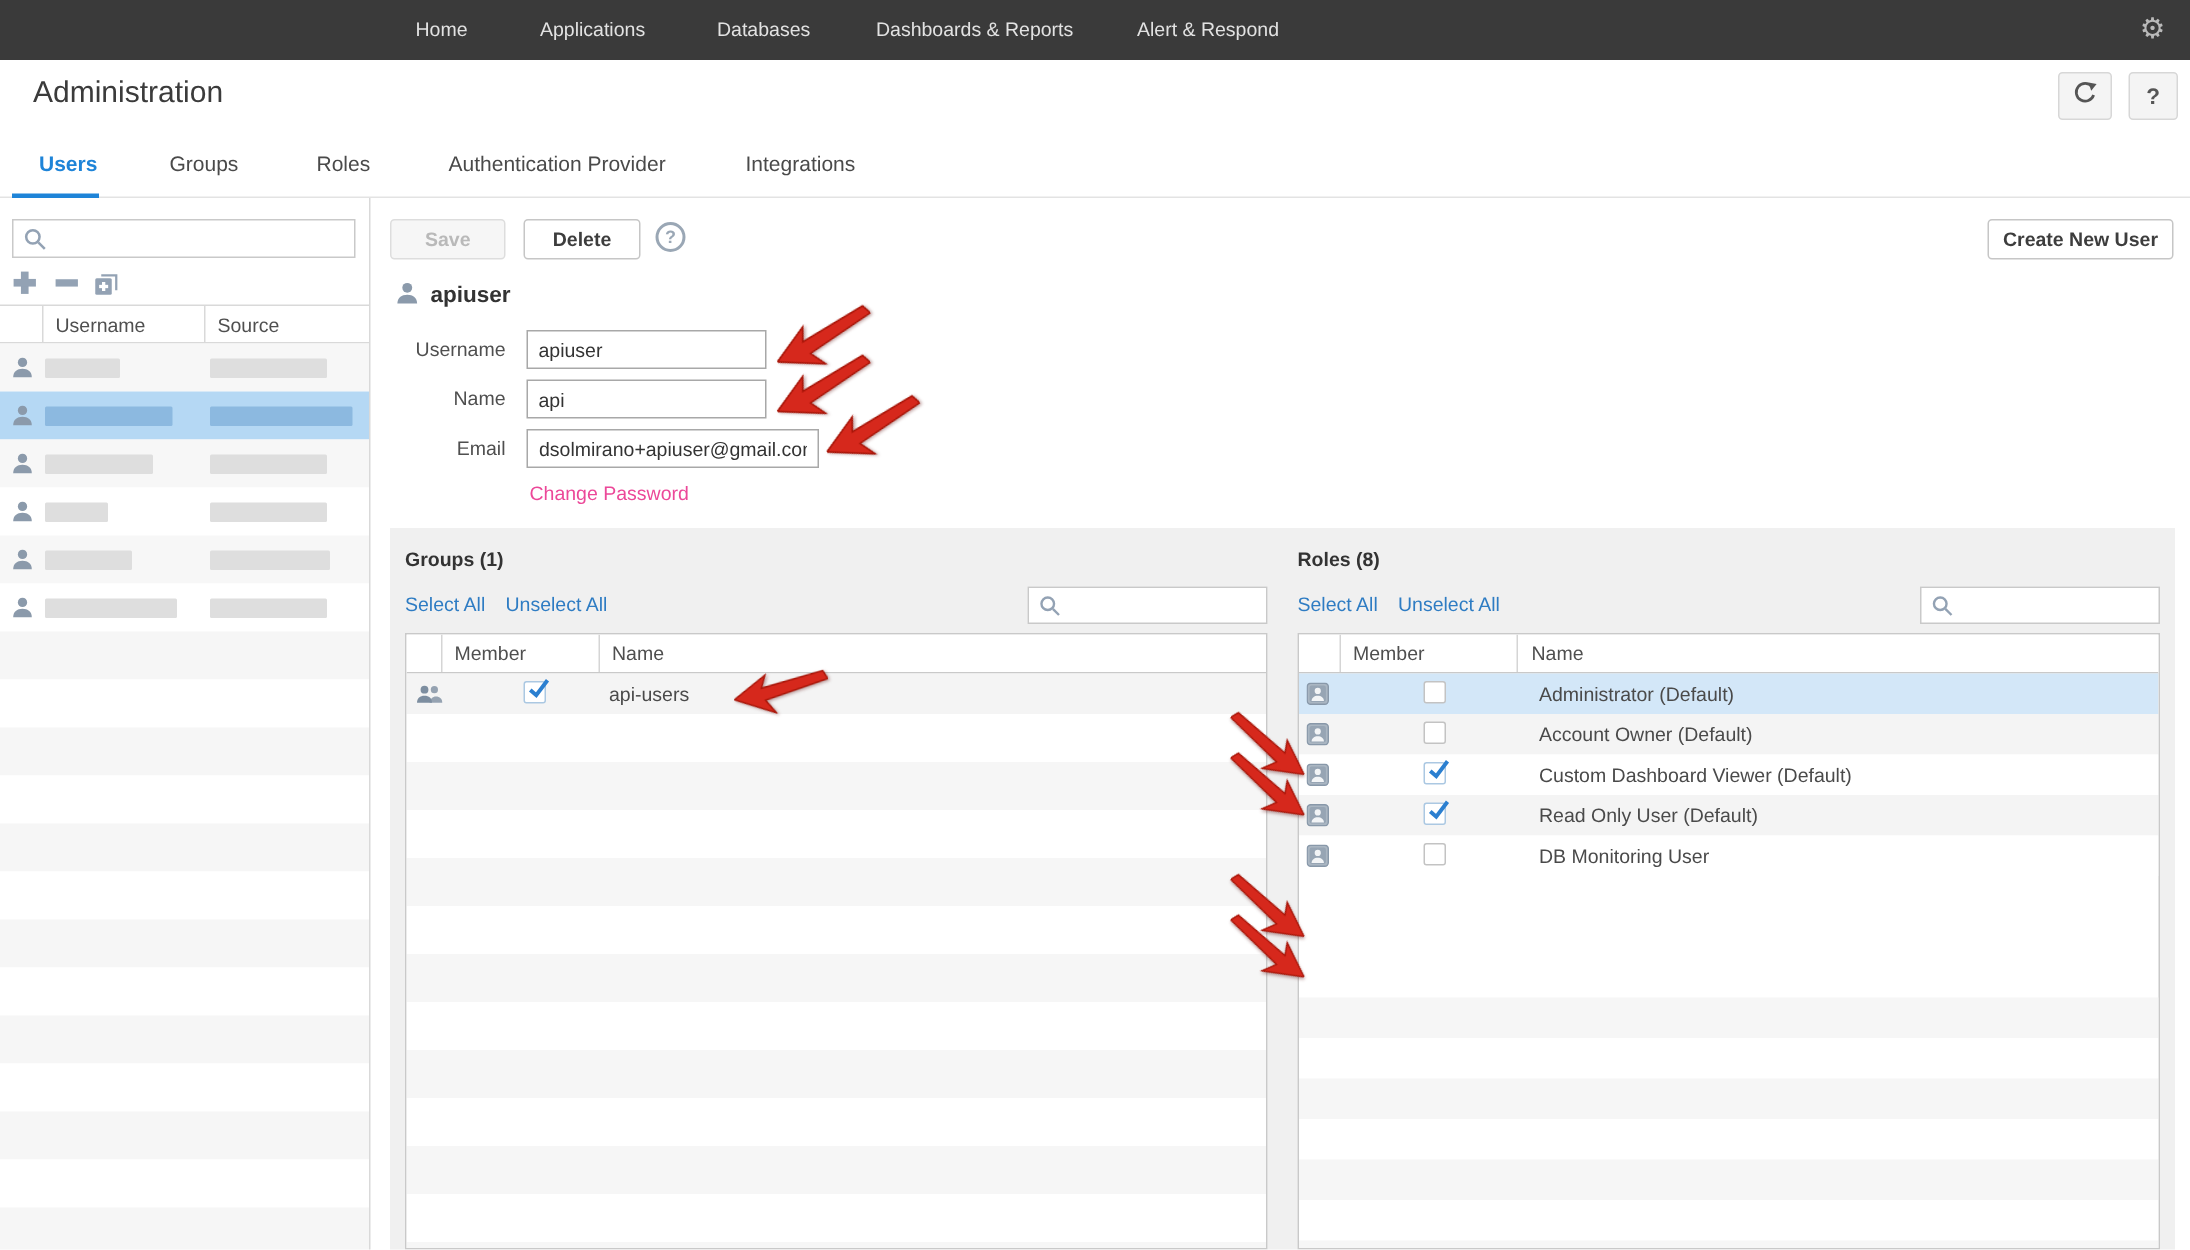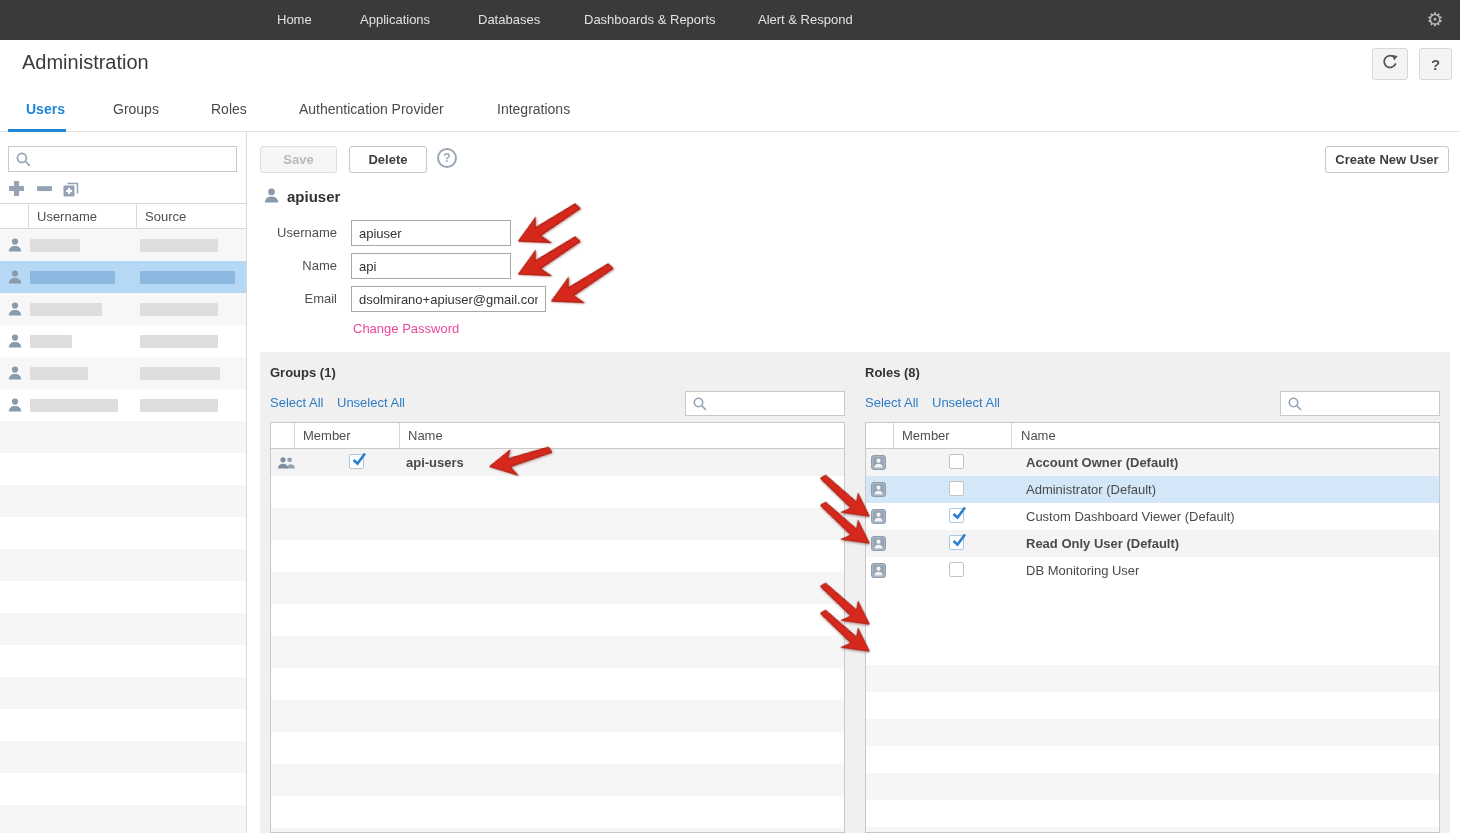--- a/index.html
+++ b/index.html
@@ -58,21 +58,21 @@
   #change-pwd { position:absolute; left:353px; top:321px; font-size:13px; color:#ec4899; cursor:pointer; }
 
   
   #panel { position:absolute; left:260px; top:352px; width:1190px; height:481px; background:#f0f0f0; overflow:hidden; }
   .sec-title { position:absolute; top:13px; font-size:13px; font-weight:700; color:#333; }
   .lnk { position:absolute; top:43px; font-size:13px; color:#2e7cc3; cursor:pointer; }
   .ptable { position:absolute; top:70px; width:575px; height:411px; background:#fff; border:1px solid #c9c9c9; overflow:hidden; }
   .thead { position:relative; width:100%; height:26px; background:#fff; border-bottom:1px solid #c9c9c9; font-size:13px; color:#4f4f4f; }
   .thead .sep { position:absolute; top:0; width:1px; height:100%; background:#d5d5d5; }
   .trow { position:relative; width:100%; height:27px; background:#fff; cursor:pointer; }
-  .trow.odd { background:#f4f4f4;font-weight:bold; }
+  .trow.odd { background:#f4f4f4; }
   .trow.sel { background:#d3e7f8; }
   .trow .rname { position:absolute; top:6px; font-size:13px; color:#4a4a4a; }
   .cbx { position:absolute; top:5px; width:15px; height:15px; background:#fff; border:1px solid #c3c3c3; border-radius:2px; cursor:pointer; }
   .cbx.on { border-color:#abc8e2; }
   .cbx.on svg { position:absolute; left:0px; top:-4px; width:17px; height:17px; }
   .ricon { position:absolute; top:6px; width:15px; height:15px; }
   .gicon { position:absolute; left:6px; top:7px; width:18px; height:14px; }
 
   .annot-arrow { position:absolute; filter:drop-shadow(1px 1.5px 1px rgba(80,0,0,.35)); pointer-events:none; }
   .hcell { position:absolute; top:5px; }
@@ -294,39 +294,39 @@
     <input value="" style="">
   </div>
   <div class="ptable" style="left:605px">
     <div class="thead">
       <span class="sep" style="left:27px"></span>
         <span class="sep" style="left:145px"></span>
       <span class="hcell" style="left:36px">Member</span>
       <span class="hcell" style="left:155px">Name</span>
     </div>
     <div id="roles-body">
+        <div class="trow sel">
+       <span class="ricon" style="left:5px"><svg viewBox="0 0 16 16" width="15" height="15">
+              <rect x="0.5" y="0.5" width="15" height="15" rx="2.5" fill="#aab6c2" stroke="#8898a9"></rect>
+              <rect x="2.2" y="2.2" width="11.6" height="11.6" rx="1.5" fill="#97a5b4"></rect>
+              <circle cx="8" cy="6" r="2.2" fill="#f2f4f6"></circle>
+              <path d="M3.6 13.2c0-2.4 2-3.8 4.4-3.8s4.4 1.4 4.4 3.8z" fill="#f2f4f6"></path>
+            </svg></span>
+       <span class="cbx " style="left:83px"></span>
+       <span class="rname" style="left:160px">Administrator (Default)</span>
+     </div>
         <div class="trow odd">
        <span class="ricon" style="left:5px"><svg viewBox="0 0 16 16" width="15" height="15">
               <rect x="0.5" y="0.5" width="15" height="15" rx="2.5" fill="#aab6c2" stroke="#8898a9"></rect>
               <rect x="2.2" y="2.2" width="11.6" height="11.6" rx="1.5" fill="#97a5b4"></rect>
               <circle cx="8" cy="6" r="2.2" fill="#f2f4f6"></circle>
               <path d="M3.6 13.2c0-2.4 2-3.8 4.4-3.8s4.4 1.4 4.4 3.8z" fill="#f2f4f6"></path>
             </svg></span>
        <span class="cbx " style="left:83px"></span>
        <span class="rname" style="left:160px">Account Owner (Default)</span>
-     </div>
-        <div class="trow sel">
-       <span class="ricon" style="left:5px"><svg viewBox="0 0 16 16" width="15" height="15">
-              <rect x="0.5" y="0.5" width="15" height="15" rx="2.5" fill="#aab6c2" stroke="#8898a9"></rect>
-              <rect x="2.2" y="2.2" width="11.6" height="11.6" rx="1.5" fill="#97a5b4"></rect>
-              <circle cx="8" cy="6" r="2.2" fill="#f2f4f6"></circle>
-              <path d="M3.6 13.2c0-2.4 2-3.8 4.4-3.8s4.4 1.4 4.4 3.8z" fill="#f2f4f6"></path>
-            </svg></span>
-       <span class="cbx " style="left:83px"></span>
-       <span class="rname" style="left:160px">Administrator (Default)</span>
      </div>
         <div class="trow ">
        <span class="ricon" style="left:5px"><svg viewBox="0 0 16 16" width="15" height="15">
               <rect x="0.5" y="0.5" width="15" height="15" rx="2.5" fill="#aab6c2" stroke="#8898a9"></rect>
               <rect x="2.2" y="2.2" width="11.6" height="11.6" rx="1.5" fill="#97a5b4"></rect>
               <circle cx="8" cy="6" r="2.2" fill="#f2f4f6"></circle>
               <path d="M3.6 13.2c0-2.4 2-3.8 4.4-3.8s4.4 1.4 4.4 3.8z" fill="#f2f4f6"></path>
             </svg></span>
        <span class="cbx on" style="left:83px">
             <svg viewBox="0 0 17 17">

